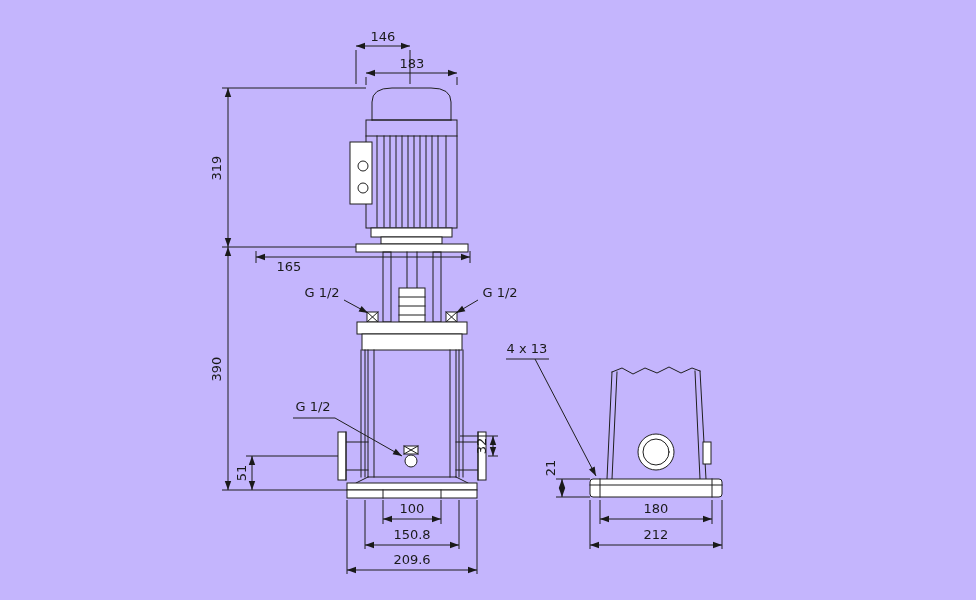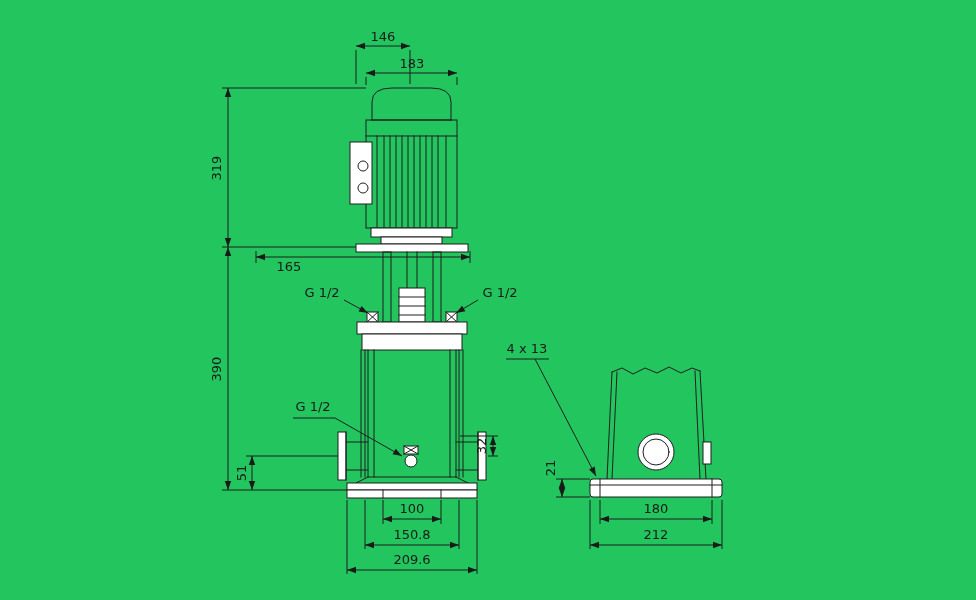--- a/index.html
+++ b/index.html
@@ -1,17 +1,17 @@
 <!DOCTYPE html>
 <html><head>
 <meta charset="utf-8">
 <style>
   *{margin:0;padding:0;box-sizing:border-box}
   html,body{background:#ffffff}
-  .canvas{position:relative;width:976px;height:600px;background:#22c55e;overflow:hidden;font-family:"DejaVu Sans",sans-serif}
+  .canvas{position:relative;width:976px;height:600px;background:#c4b5fd;overflow:hidden;font-family:"DejaVu Sans",sans-serif}
   svg{display:block}
   svg text{font-family:"DejaVu Sans",sans-serif;font-size:13px;fill:#1a1a1a;text-anchor:middle}
   .ln{stroke:#1f1f1f;stroke-width:1;fill:none;stroke-linecap:square}
   .solid{stroke:#1f1f1f;stroke-width:1;fill:#ffffff}
   .dim{stroke:#1f1f1f;stroke-width:1;fill:none}
 </style>
 </head>
 <body>
 
 <div class="canvas">

